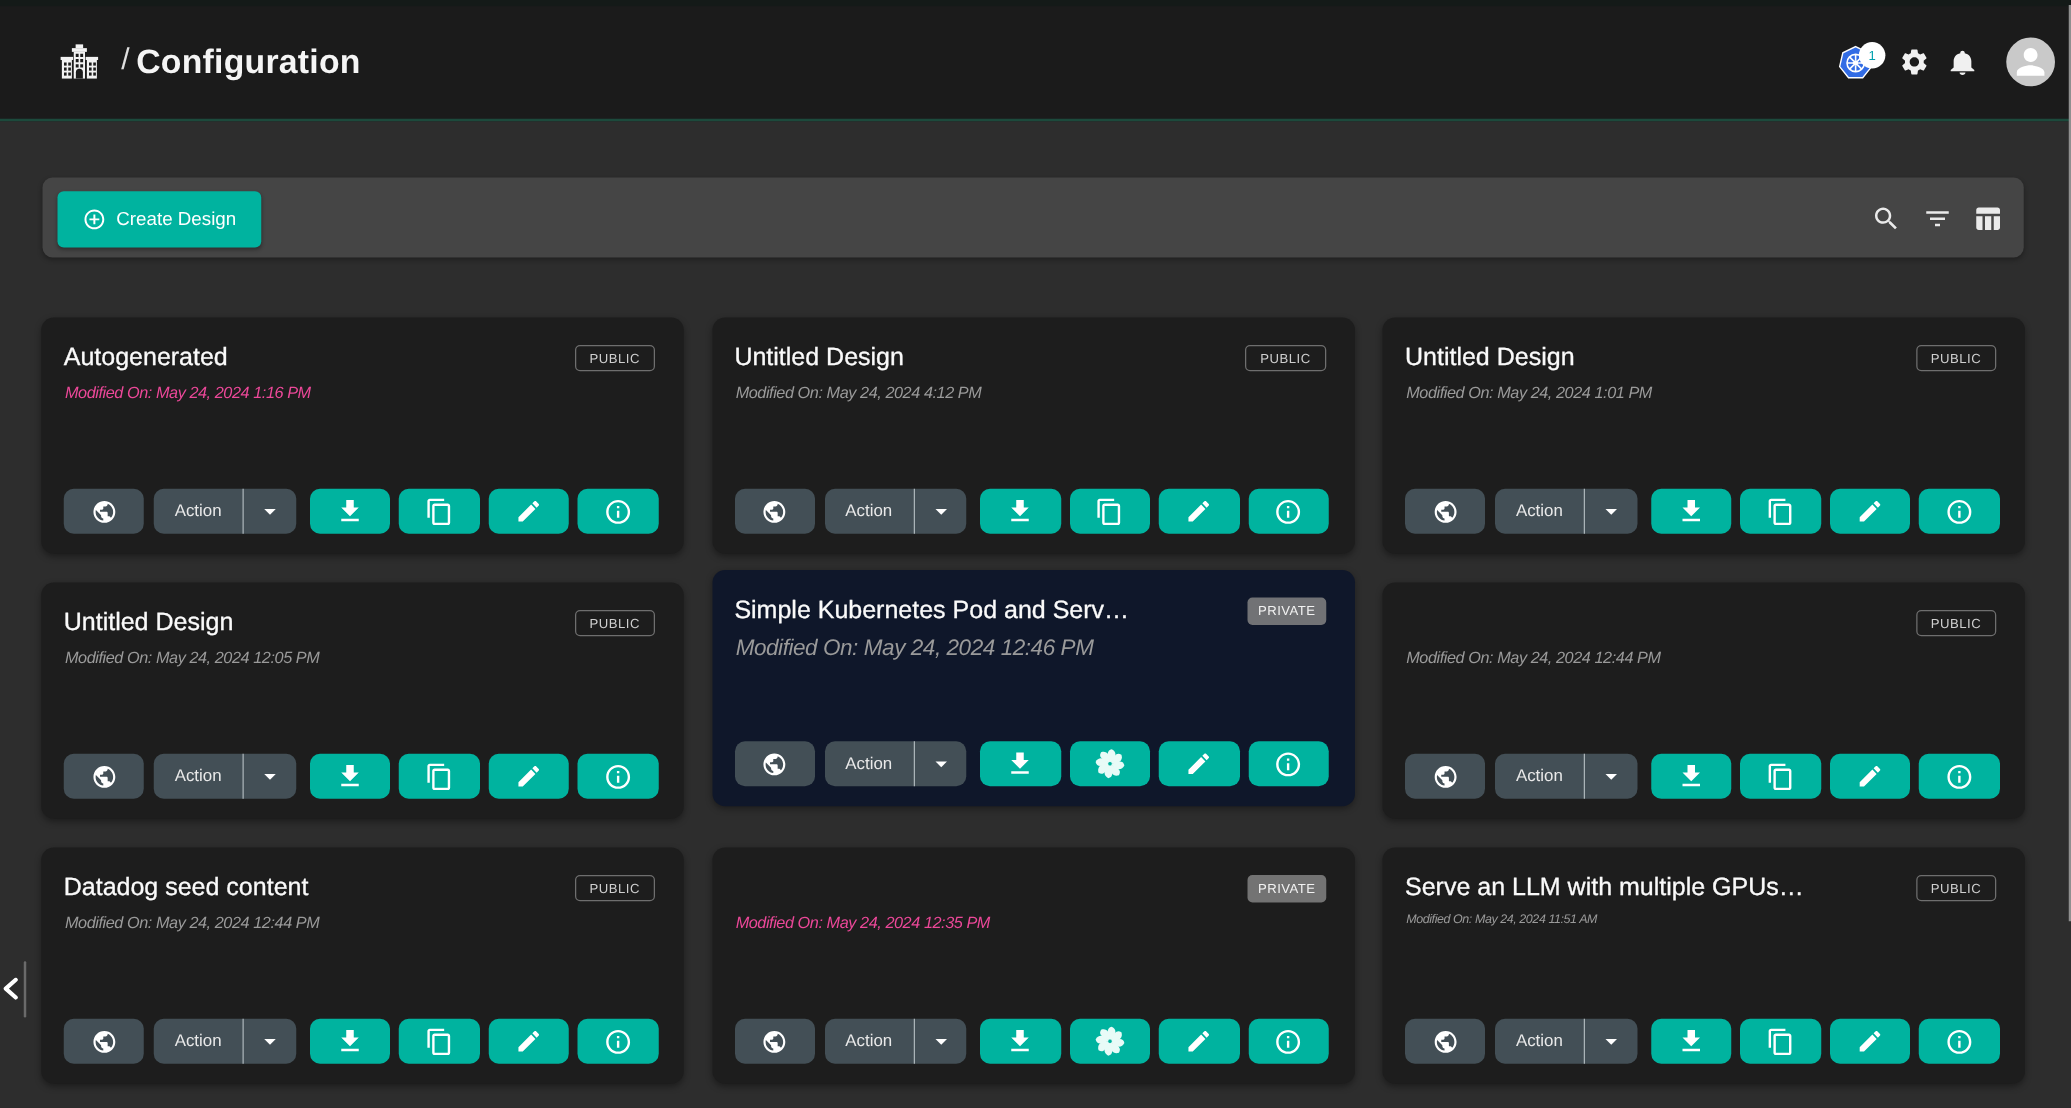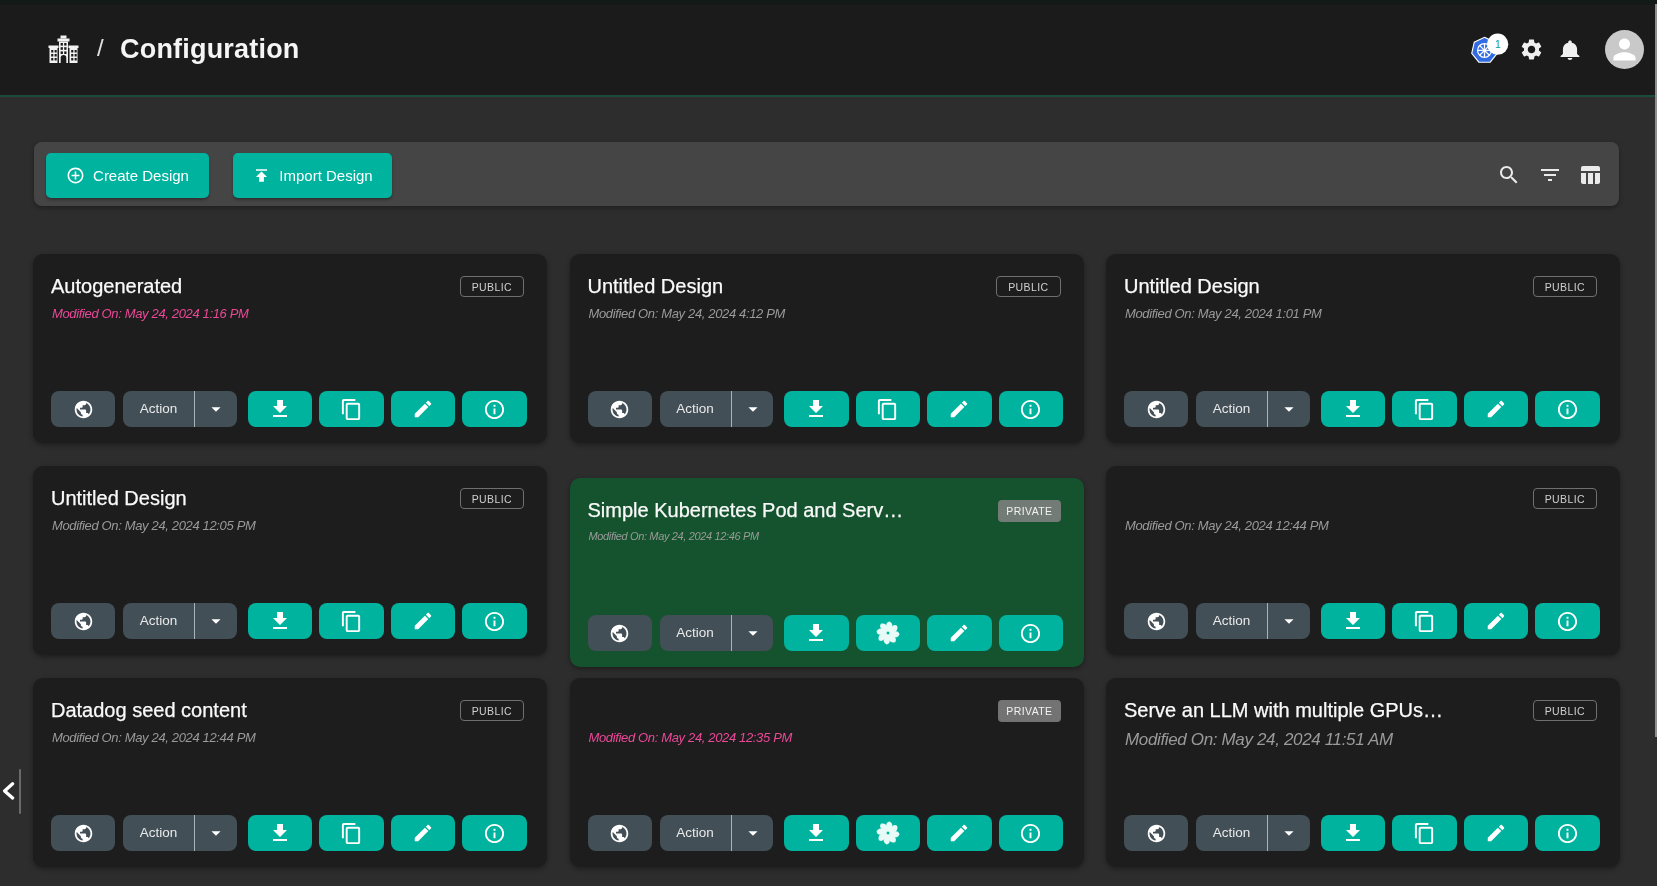--- a/index.html
+++ b/index.html
@@ -33,21 +33,21 @@
         <rect x="23.2" y="15" width="2.1" height="2.5"></rect>
         <rect x="23.2" y="19" width="2.1" height="2.5"></rect>
         <rect x="23.2" y="23" width="2.1" height="2.5"></rect>
         <rect x="26.599999999999998" y="15" width="2.1" height="2.5"></rect>
         <rect x="26.599999999999998" y="19" width="2.1" height="2.5"></rect>
         <rect x="26.599999999999998" y="23" width="2.1" height="2.5"></rect>
         <path d="M12.7 28 v-5.2 a2.8 2.8 0 0 1 5.6 0 V28 Z"></path>
       </g>
     </svg>
     <div style="position:absolute;left:97px;top:34px;font-size:24px;color:#e0e0e0;">/</div>
-    <div style="position:absolute;left:120px;top:34px;font-size:27px;font-weight:bold;color:#f5f5f5;letter-spacing:0.2px;">Configuration</div>
+    <div style="position:absolute;left:109px;top:34px;font-size:27px;font-weight:bold;color:#f5f5f5;letter-spacing:0.2px;">Configuration</div>
     <svg style="position:absolute;left:1469px;top:23px;" width="55" height="55" viewBox="0 0 55 55">
       <polygon points="15.50,14.30 25.74,19.23 28.27,30.32 21.18,39.20 9.82,39.20 2.73,30.32 5.26,19.23" fill="#326ce5" stroke="#fff" stroke-width="1.1"></polygon>
       <g stroke="#fff" fill="none" stroke-width="1.25">
         <circle cx="15.5" cy="27.4" r="6.9"></circle>
         <line x1="17.60" y1="27.40" x2="22.40" y2="27.40"></line>
         <line x1="16.98" y1="28.88" x2="20.38" y2="32.28"></line>
         <line x1="15.50" y1="29.50" x2="15.50" y2="34.30"></line>
         <line x1="14.02" y1="28.88" x2="10.62" y2="32.28"></line>
         <line x1="13.40" y1="27.40" x2="8.60" y2="27.40"></line>
         <line x1="14.02" y1="25.92" x2="10.62" y2="22.52"></line>
@@ -68,26 +68,20 @@
         <path d="M12 12c2.21 0 4-1.79 4-4s-1.79-4-4-4-4 1.79-4 4 1.79 4 4 4zm0 2c-2.67 0-8 1.34-8 4v2h16v-2c0-2.66-5.33-4-8-4z" fill="#fff"></path>
       </svg></div>
   </div>
 <div style="position:absolute;left:34px;top:142px;width:1585px;height:64px;background:#454545;border-radius:8px;box-shadow:0 2px 4px rgba(0,0,0,0.3);">
     <div style="position:absolute;left:12px;top:10.5px;width:163px;height:45px;background:#00b39f;border-radius:5px;display:flex;align-items:center;justify-content:center;color:#fff;font-size:15px;box-shadow:0 2px 3px rgba(0,0,0,0.3);">
       <svg style="margin-right:8px;flex:none;" width="19" height="19" viewBox="0 0 24 24">
         <path d="M13 7h-2v4H7v2h4v4h2v-4h4v-2h-4V7zm-1-5C6.48 2 2 6.48 2 12s4.48 10 10 10 10-4.48 10-10S17.52 2 12 2zm0 18c-4.41 0-8-3.59-8-8s3.59-8 8-8 8 3.59 8 8-3.59 8-8 8z" fill="#fff"></path>
       </svg>
       <span>Create Design</span>
     </div>
-    <div style="position:absolute;left:199px;top:10.5px;width:159px;height:45px;background:#00b39f;border-radius:5px;display:flex;align-items:center;justify-content:center;color:#fff;font-size:15px;box-shadow:0 2px 3px rgba(0,0,0,0.3);">
-      <svg style="margin-right:8px;flex:none;" width="19" height="19" viewBox="0 0 24 24">
-        <path d="M5 4v2h14V4H5zm0 10h4v6h6v-6h4l-7-7-7 7z" fill="#fff"></path>
-      </svg>
-      <span>Import Design</span>
-    </div>
     <svg style="position:absolute;left:1463px;top:21px;" width="24" height="24" viewBox="0 0 24 24">
       <path d="M15.5 14h-.79l-.28-.27C15.41 12.59 16 11.11 16 9.5 16 5.91 13.09 3 9.5 3S3 5.91 3 9.5 5.91 16 9.5 16c1.61 0 3.09-.59 4.23-1.57l.27.28v.79l5 4.99L20.49 19l-4.99-5zm-6 0C7.01 14 5 11.99 5 9.5S7.01 5 9.5 5 14 7.01 14 9.5 11.99 14 9.5 14z" fill="#eaeaea"></path>
     </svg>
     <svg style="position:absolute;left:1504px;top:21px;" width="24" height="24" viewBox="0 0 24 24">
       <path d="M10 18h4v-2h-4v2zM3 6v2h18V6H3zm3 7h12v-2H6v2z" fill="#eaeaea"></path>
     </svg>
     <svg style="position:absolute;left:1544px;top:21px;" width="24" height="24" viewBox="0 0 24 24">
       <path d="M10 10.02h5V21h-5V10.02zM17 21h3c1.1 0 2-.9 2-2v-9h-5v11zm3-18H5c-1.1 0-2 .9-2 2v3h19V5c0-1.1-.9-2-2-2zM3 19c0 1.1.9 2 2 2h3V10.02H3V19z" fill="#eaeaea"></path>
     </svg>
   </div>
@@ -232,23 +226,23 @@
       <svg style="" width="22" height="22" viewBox="0 0 24 24">
         <path d="M3 17.25V21h3.75L17.81 9.94l-3.75-3.75L3 17.25zM20.71 7.04c.39-.39.39-1.02 0-1.41l-2.34-2.34c-.39-.39-1.02-.39-1.41 0l-1.83 1.83 3.75 3.75 1.83-1.83z" fill="#fff"></path>
       </svg>
     </div>
     <div style="position:absolute;left:429px;top:137px;width:64.5px;height:36px;background:#00b39f;border-radius:8px;display:flex;align-items:center;justify-content:center;">
       <svg style="" width="23" height="23" viewBox="0 0 24 24">
         <path d="M11 7h2v2h-2zm0 4h2v6h-2zm1-9C6.48 2 2 6.48 2 12s4.48 10 10 10 10-4.48 10-10S17.52 2 12 2zm0 18c-4.41 0-8-3.59-8-8s3.59-8 8-8 8 3.59 8 8-3.59 8-8 8z" fill="#fff"></path>
       </svg>
     </div>
   </div>
-<div style="position:absolute;left:569.5px;top:478px;width:514px;height:189px;background:#14532d;border-radius:10px;box-shadow:0 2px 5px rgba(0,0,0,0.35);">
+<div style="position:absolute;left:569.5px;top:456px;width:514px;height:189px;background:#0f172a;border-radius:10px;box-shadow:0 2px 5px rgba(0,0,0,0.35);">
     <div style="position:absolute;left:18px;top:21px;font-size:20px;color:#fafafa;-webkit-text-stroke:0.25px #fafafa;">Simple Kubernetes Pod and Serv…</div>
-    <div style="position:absolute;left:19px;top:52px;font-size:11px;letter-spacing:-0.35px;font-style:italic;color:#9a9a9a;">Modified On: May 24, 2024 12:46 PM</div>
+    <div style="position:absolute;left:19px;top:52px;font-size:18px;letter-spacing:-0.35px;font-style:italic;color:#9a9a9a;">Modified On: May 24, 2024 12:46 PM</div>
     <div style="position:absolute;top:22px;right:23px;height:22px;line-height:22px;background:rgba(130,130,130,0.85);border-radius:4px;padding:0 8px;font-size:10.5px;letter-spacing:0.4px;color:#f2f2f2;">PRIVATE</div>
     <div style="position:absolute;left:18px;top:137px;width:64px;height:36px;background:#434f56;border-radius:8px;display:flex;align-items:center;justify-content:center;">
       <svg style="" width="21" height="21" viewBox="0 0 24 24">
         <path d="M12 2C6.48 2 2 6.48 2 12s4.48 10 10 10 10-4.48 10-10S17.52 2 12 2zm-1 17.93c-3.95-.49-7-3.85-7-7.93 0-.62.08-1.21.21-1.79L9 15v1c0 1.1.9 2 2 2v1.93zm6.9-2.54c-.26-.81-1-1.39-1.9-1.39h-1v-3c0-.55-.45-1-1-1H8v-2h2c.55 0 1-.45 1-1V7h2c1.1 0 2-.9 2-2v-.41c2.93 1.19 5 4.06 5 7.41 0 2.08-.8 3.97-2.1 5.39z" fill="#fff"></path>
       </svg>
     </div>
     <div style="position:absolute;left:90px;top:137px;width:113.5px;height:36px;background:#434f56;border-radius:8px;">
       <div style="position:absolute;left:0;top:0;width:71px;height:36px;line-height:36px;text-align:center;font-size:13.5px;color:#e9e9e9;">Action</div>
       <div style="position:absolute;left:71px;top:0;bottom:0;width:1px;background:#aab4b8;"></div>
       <svg style="position:absolute;left:82px;top:7px;" width="22" height="22" viewBox="0 0 24 24">
@@ -394,21 +388,21 @@
       </svg>
     </div>
     <div style="position:absolute;left:429px;top:137px;width:64.5px;height:36px;background:#00b39f;border-radius:8px;display:flex;align-items:center;justify-content:center;">
       <svg style="" width="23" height="23" viewBox="0 0 24 24">
         <path d="M11 7h2v2h-2zm0 4h2v6h-2zm1-9C6.48 2 2 6.48 2 12s4.48 10 10 10 10-4.48 10-10S17.52 2 12 2zm0 18c-4.41 0-8-3.59-8-8s3.59-8 8-8 8 3.59 8 8-3.59 8-8 8z" fill="#fff"></path>
       </svg>
     </div>
   </div>
 <div style="position:absolute;left:1106px;top:678px;width:514px;height:189px;background:#1d1d1d;border-radius:10px;box-shadow:0 2px 5px rgba(0,0,0,0.35);">
     <div style="position:absolute;left:18px;top:21px;font-size:20px;color:#fafafa;-webkit-text-stroke:0.25px #fafafa;">Serve an LLM with multiple GPUs…</div>
-    <div style="position:absolute;left:19px;top:52px;font-size:17px;letter-spacing:-0.35px;font-style:italic;color:#9a9a9a;">Modified On: May 24, 2024 11:51 AM</div>
+    <div style="position:absolute;left:19px;top:52px;font-size:10px;letter-spacing:-0.35px;font-style:italic;color:#9a9a9a;">Modified On: May 24, 2024 11:51 AM</div>
     <div style="position:absolute;top:22px;right:23px;height:21px;line-height:21px;border:1px solid #6f6f6f;border-radius:4px;padding:0 11px;font-size:10.5px;letter-spacing:0.4px;color:#cfcfcf;">PUBLIC</div>
     <div style="position:absolute;left:18px;top:137px;width:64px;height:36px;background:#434f56;border-radius:8px;display:flex;align-items:center;justify-content:center;">
       <svg style="" width="21" height="21" viewBox="0 0 24 24">
         <path d="M12 2C6.48 2 2 6.48 2 12s4.48 10 10 10 10-4.48 10-10S17.52 2 12 2zm-1 17.93c-3.95-.49-7-3.85-7-7.93 0-.62.08-1.21.21-1.79L9 15v1c0 1.1.9 2 2 2v1.93zm6.9-2.54c-.26-.81-1-1.39-1.9-1.39h-1v-3c0-.55-.45-1-1-1H8v-2h2c.55 0 1-.45 1-1V7h2c1.1 0 2-.9 2-2v-.41c2.93 1.19 5 4.06 5 7.41 0 2.08-.8 3.97-2.1 5.39z" fill="#fff"></path>
       </svg>
     </div>
     <div style="position:absolute;left:90px;top:137px;width:113.5px;height:36px;background:#434f56;border-radius:8px;">
       <div style="position:absolute;left:0;top:0;width:71px;height:36px;line-height:36px;text-align:center;font-size:13.5px;color:#e9e9e9;">Action</div>
       <div style="position:absolute;left:71px;top:0;bottom:0;width:1px;background:#aab4b8;"></div>
       <svg style="position:absolute;left:82px;top:7px;" width="22" height="22" viewBox="0 0 24 24">

